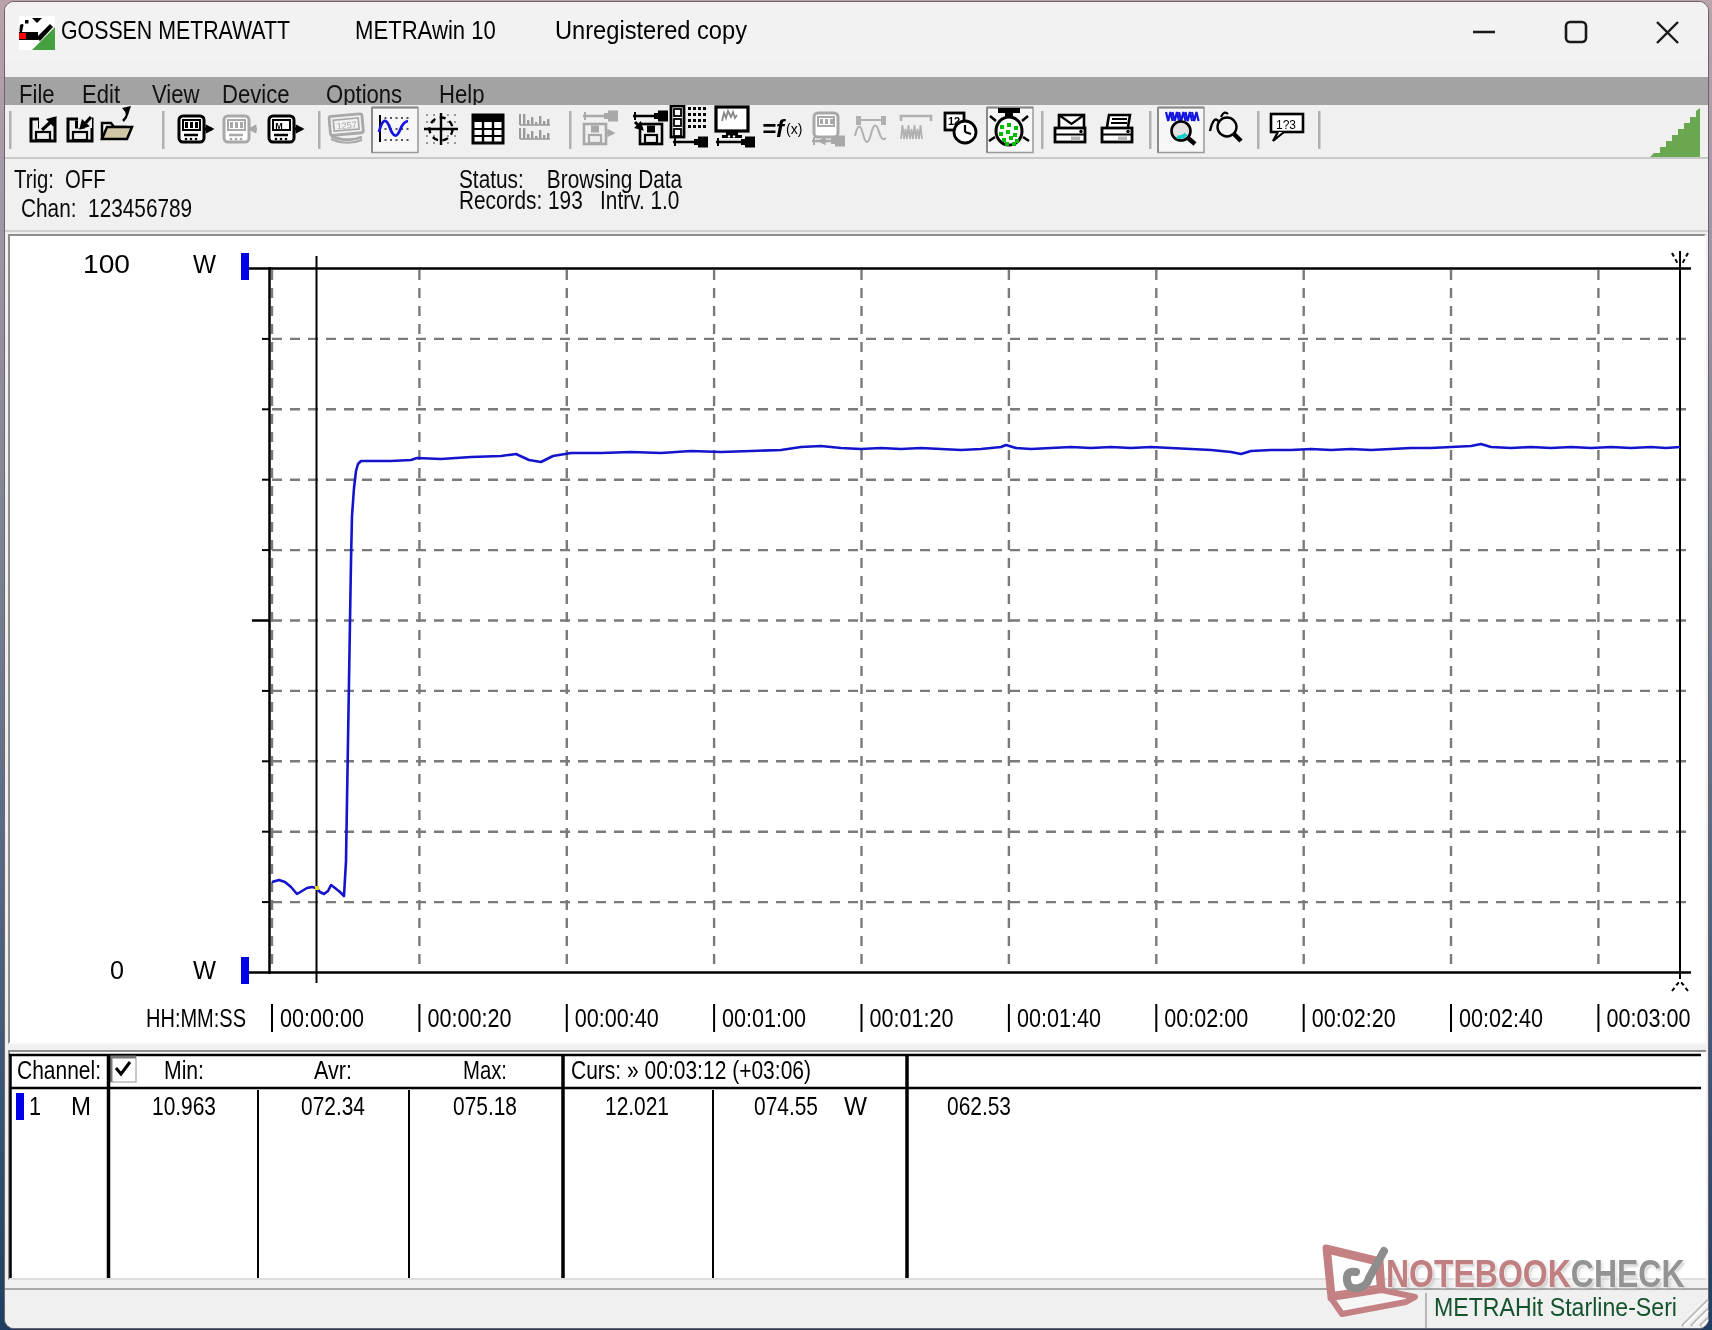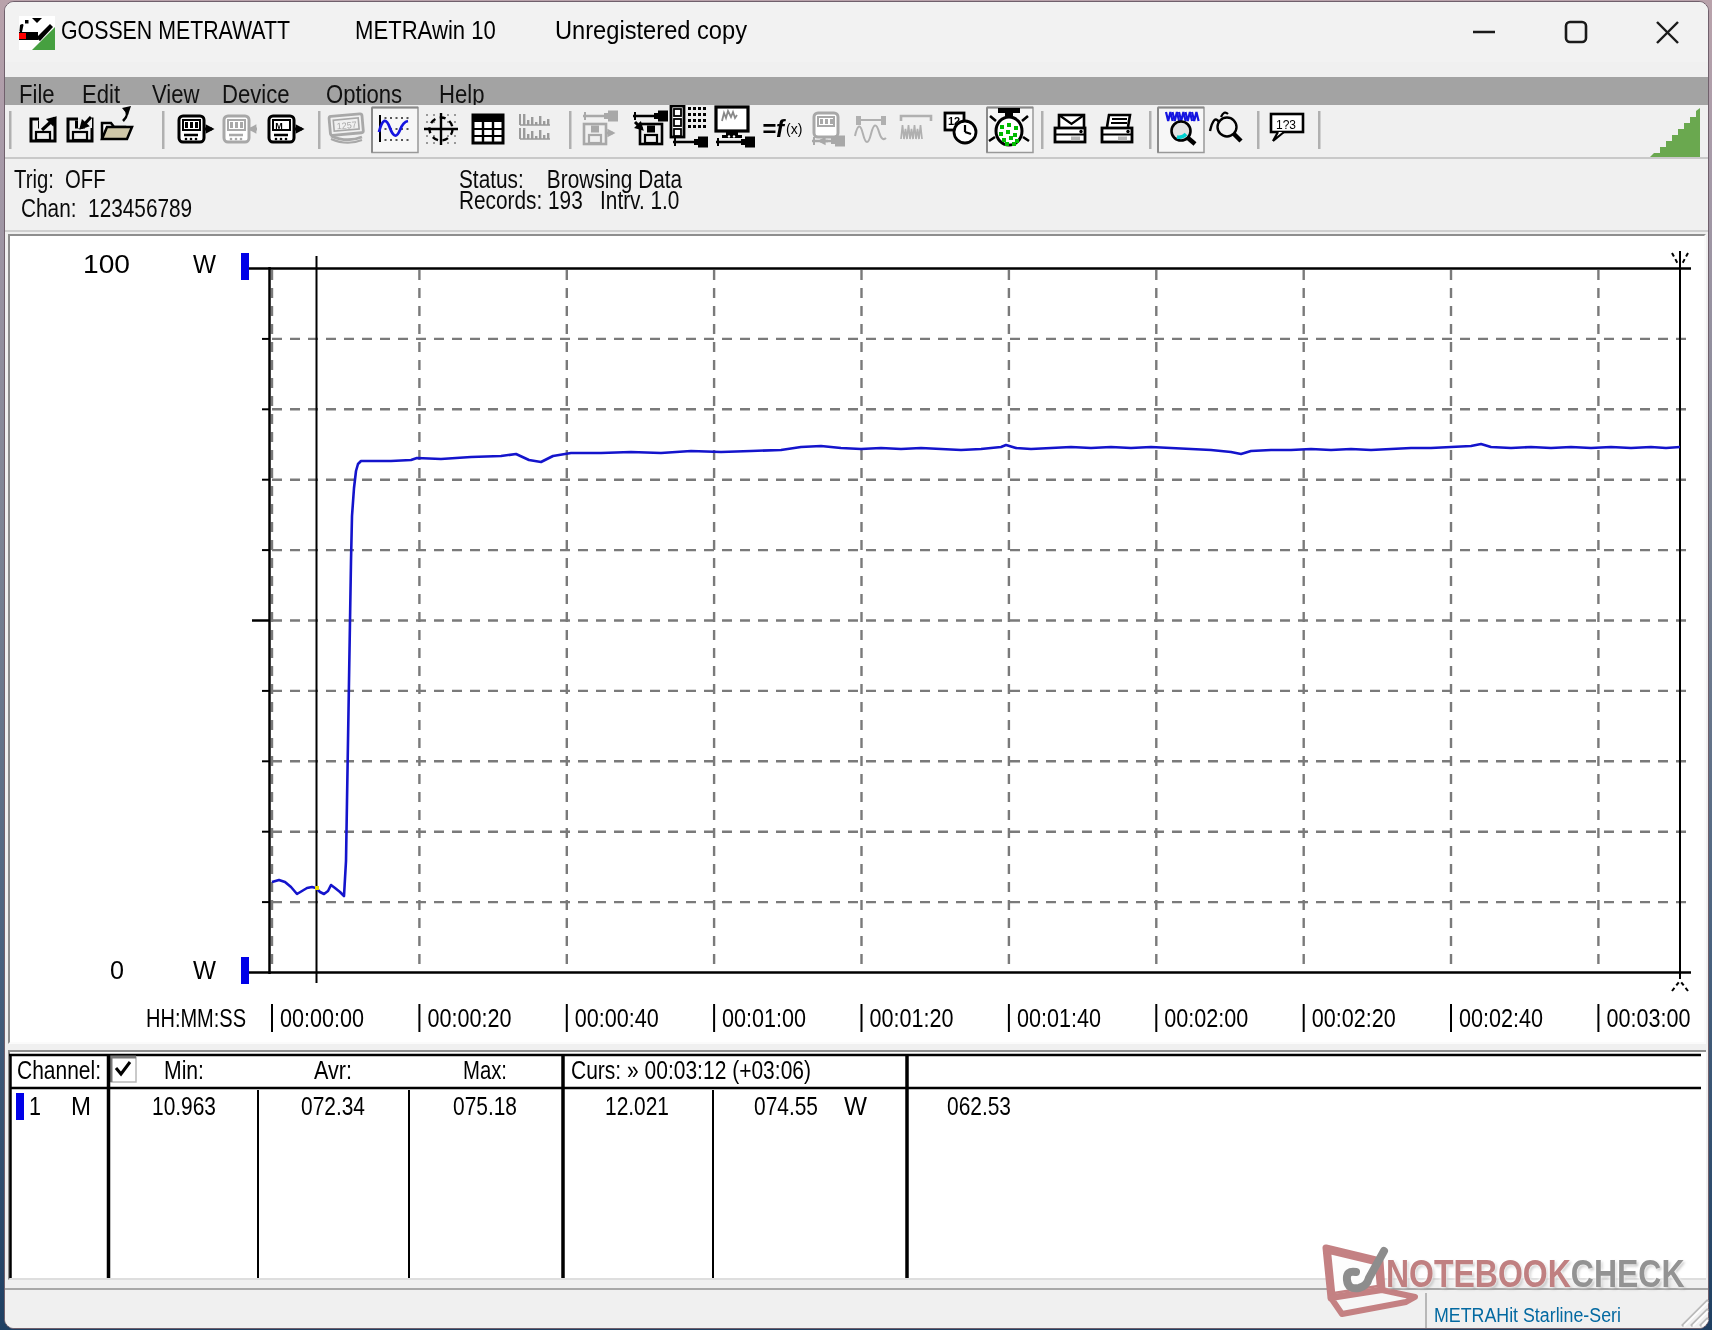--- a/index.html
+++ b/index.html
@@ -411,21 +411,21 @@
 <text x="183" y="1114" text-anchor="middle" font-family="Liberation Sans, sans-serif" font-size="26px" fill="#000" lengthAdjust="spacingAndGlyphs" textLength="64">10.963</text>
 <text x="332" y="1114" text-anchor="middle" font-family="Liberation Sans, sans-serif" font-size="26px" fill="#000" lengthAdjust="spacingAndGlyphs" textLength="64">072.34</text>
 <text x="484" y="1114" text-anchor="middle" font-family="Liberation Sans, sans-serif" font-size="26px" fill="#000" lengthAdjust="spacingAndGlyphs" textLength="64">075.18</text>
 <text x="636" y="1114" text-anchor="middle" font-family="Liberation Sans, sans-serif" font-size="26px" fill="#000" lengthAdjust="spacingAndGlyphs" textLength="64">12.021</text>
 <text x="785" y="1114" text-anchor="middle" font-family="Liberation Sans, sans-serif" font-size="26px" fill="#000" lengthAdjust="spacingAndGlyphs" textLength="64">074.55</text>
 <text x="843" y="1114" font-family="Liberation Sans, sans-serif" font-size="26px" fill="#000" lengthAdjust="spacingAndGlyphs" textLength="23">W</text>
 <text x="946" y="1114" font-family="Liberation Sans, sans-serif" font-size="26px" fill="#000" lengthAdjust="spacingAndGlyphs" textLength="64">062.53</text>
 </svg>
   <div class="abs" id="statusbar">
     <div class="abs" style="left:1420px;top:3px;width:2px;height:39px;background:#b8b8b8"></div>
-    <span class="abs" style="left:1429px;top:14px;font-size:20px;color:#0369a1"><span class="cx" style="transform:scaleX(0.89)">METRAHit Starline-Seri</span></span>
+    <span class="abs" style="left:1429px;top:2px;font-size:26px;color:#14532d"><span class="cx" style="transform:scaleX(0.89)">METRAHit Starline-Seri</span></span>
   </div>
 </div>
 <svg class="abs" style="left:1318px;top:1240px" width="110" height="90" viewBox="0 0 110 90">
 <g stroke-linejoin="round">
 <path d="M8 8 L62 21 L64 50 L13 58 Z" fill="#fdfdfd" stroke="#c48183" stroke-width="7"></path>
 <path d="M12 13 L58 24 L60 46 L16 53 Z" fill="none" stroke="#c48183" stroke-width="2.5"></path>
 <path d="M13 58 L64 50 L97 57 L88 62 L24 74 Z" fill="#f6f6f6" stroke="#c48183" stroke-width="6"></path>
 </g>
 <path d="M38 32 q-10 -2 -9 8 q1 10 12 8 q8 -2 10 -10 l15 -27" fill="none" stroke="#8d8d8d" stroke-width="8" stroke-linecap="round"></path>
 </svg>

